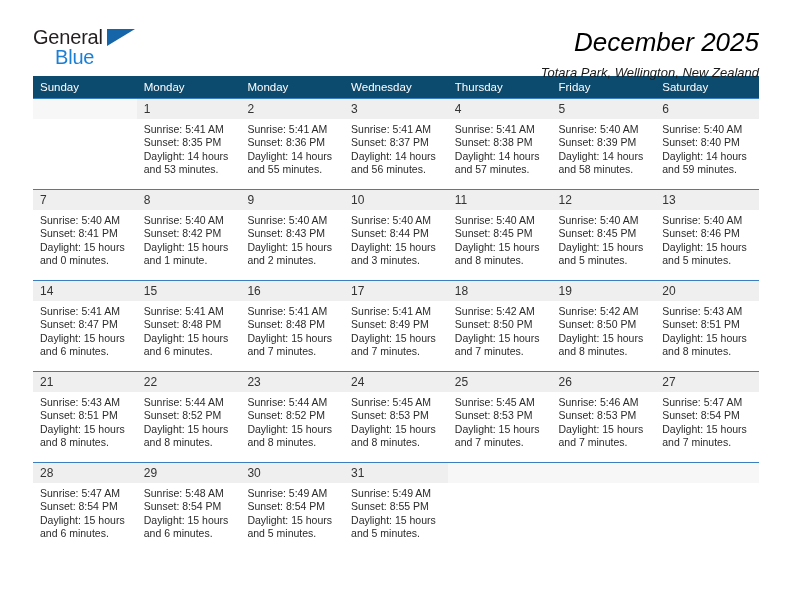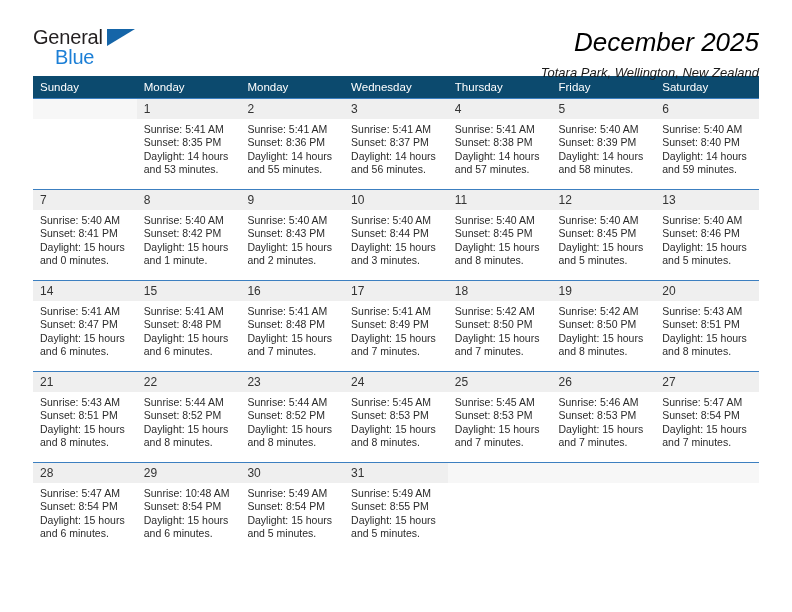--- a/index.html
+++ b/index.html
@@ -502,21 +502,21 @@
                 <div>Sunset: 8:54 PM</div>
                 <div>Daylight: 15 hours</div>
                 <div>and 6 minutes.</div>
               </div>
             </div>
           </td>
           <td>
             <div class="cell-inner">
               <div class="daynum">29</div>
               <div class="details">
-                <div>Sunrise: 10:48 AM</div>
+                <div>Sunrise: 5:48 AM</div>
                 <div>Sunset: 8:54 PM</div>
                 <div>Daylight: 15 hours</div>
                 <div>and 6 minutes.</div>
               </div>
             </div>
           </td>
           <td>
             <div class="cell-inner">
               <div class="daynum">30</div>
               <div class="details">

